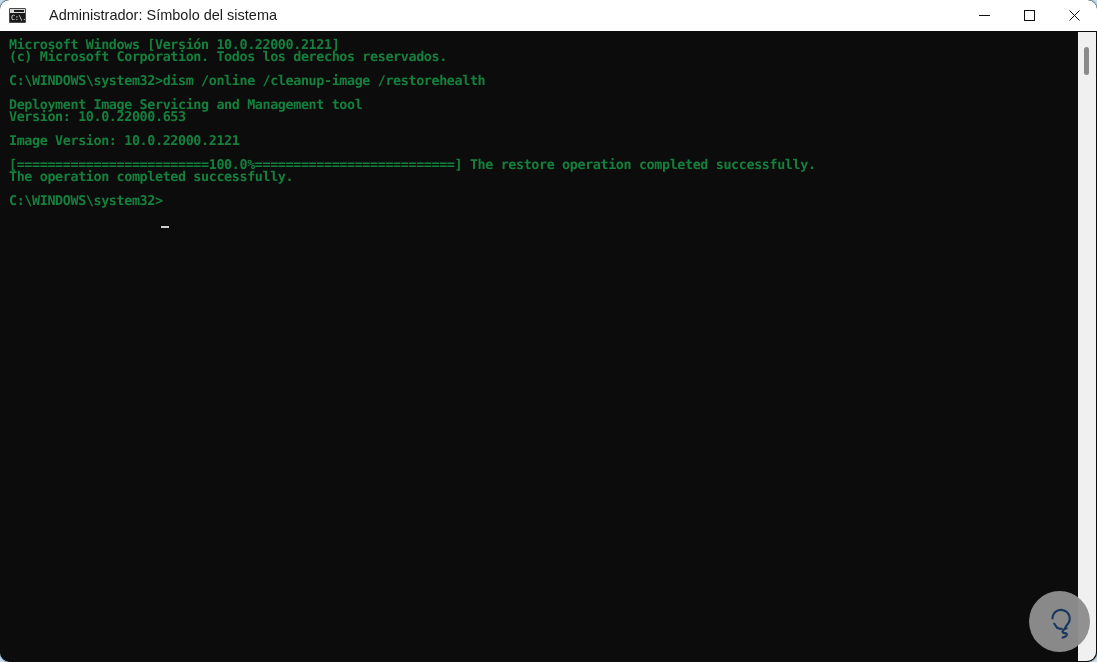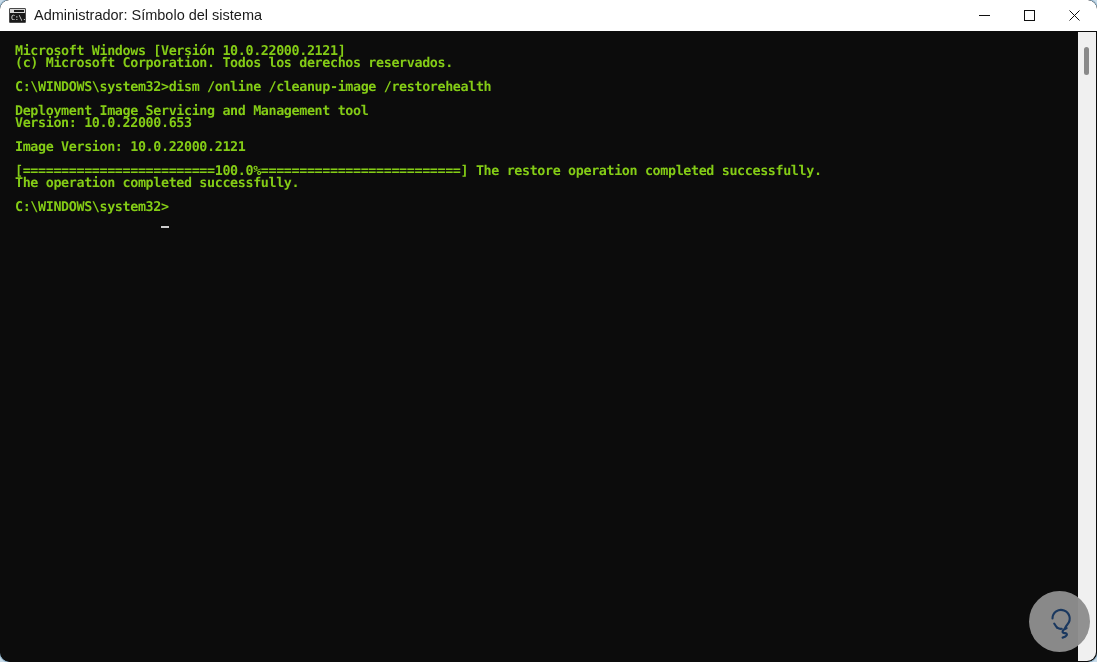--- a/index.html
+++ b/index.html
@@ -86,21 +86,21 @@
     top: 4px;
     color: #e8e8e8;
     font-family: "DejaVu Sans Mono", monospace;
     font-size: 7px;
     line-height: 10px;
     letter-spacing: -0.5px;
     white-space: nowrap;
   }
 
   .window-title {
-    margin-left: 8px;
+    margin-left: 23px;
     font-size: 14.5px;
     color: #1b1b1b;
     white-space: nowrap;
     overflow: hidden;
     text-overflow: ellipsis;
     line-height: 31px;
     font-family: "Liberation Sans", sans-serif;
   }
 
   .window-controls {
@@ -130,22 +130,22 @@
     height: 631px;
     background: #0c0c0c;
     overflow: hidden;
     border-radius: 0 0 10px 10px;
   }
 
   .console-text {
     position: absolute;
     left: 1px;
     top: 1px;
-    margin: 14px;
-    color: #84cc16;
+    margin: 8px;
+    color: #15803d;
     font-family: "DejaVu Sans Mono", monospace;
     font-size: 13.4px;
     line-height: 12px;
     letter-spacing: -0.38px;
     white-space: pre;
     font-weight: 700;
     -webkit-font-smoothing: none;
     text-rendering: geometricPrecision;
   }
 

